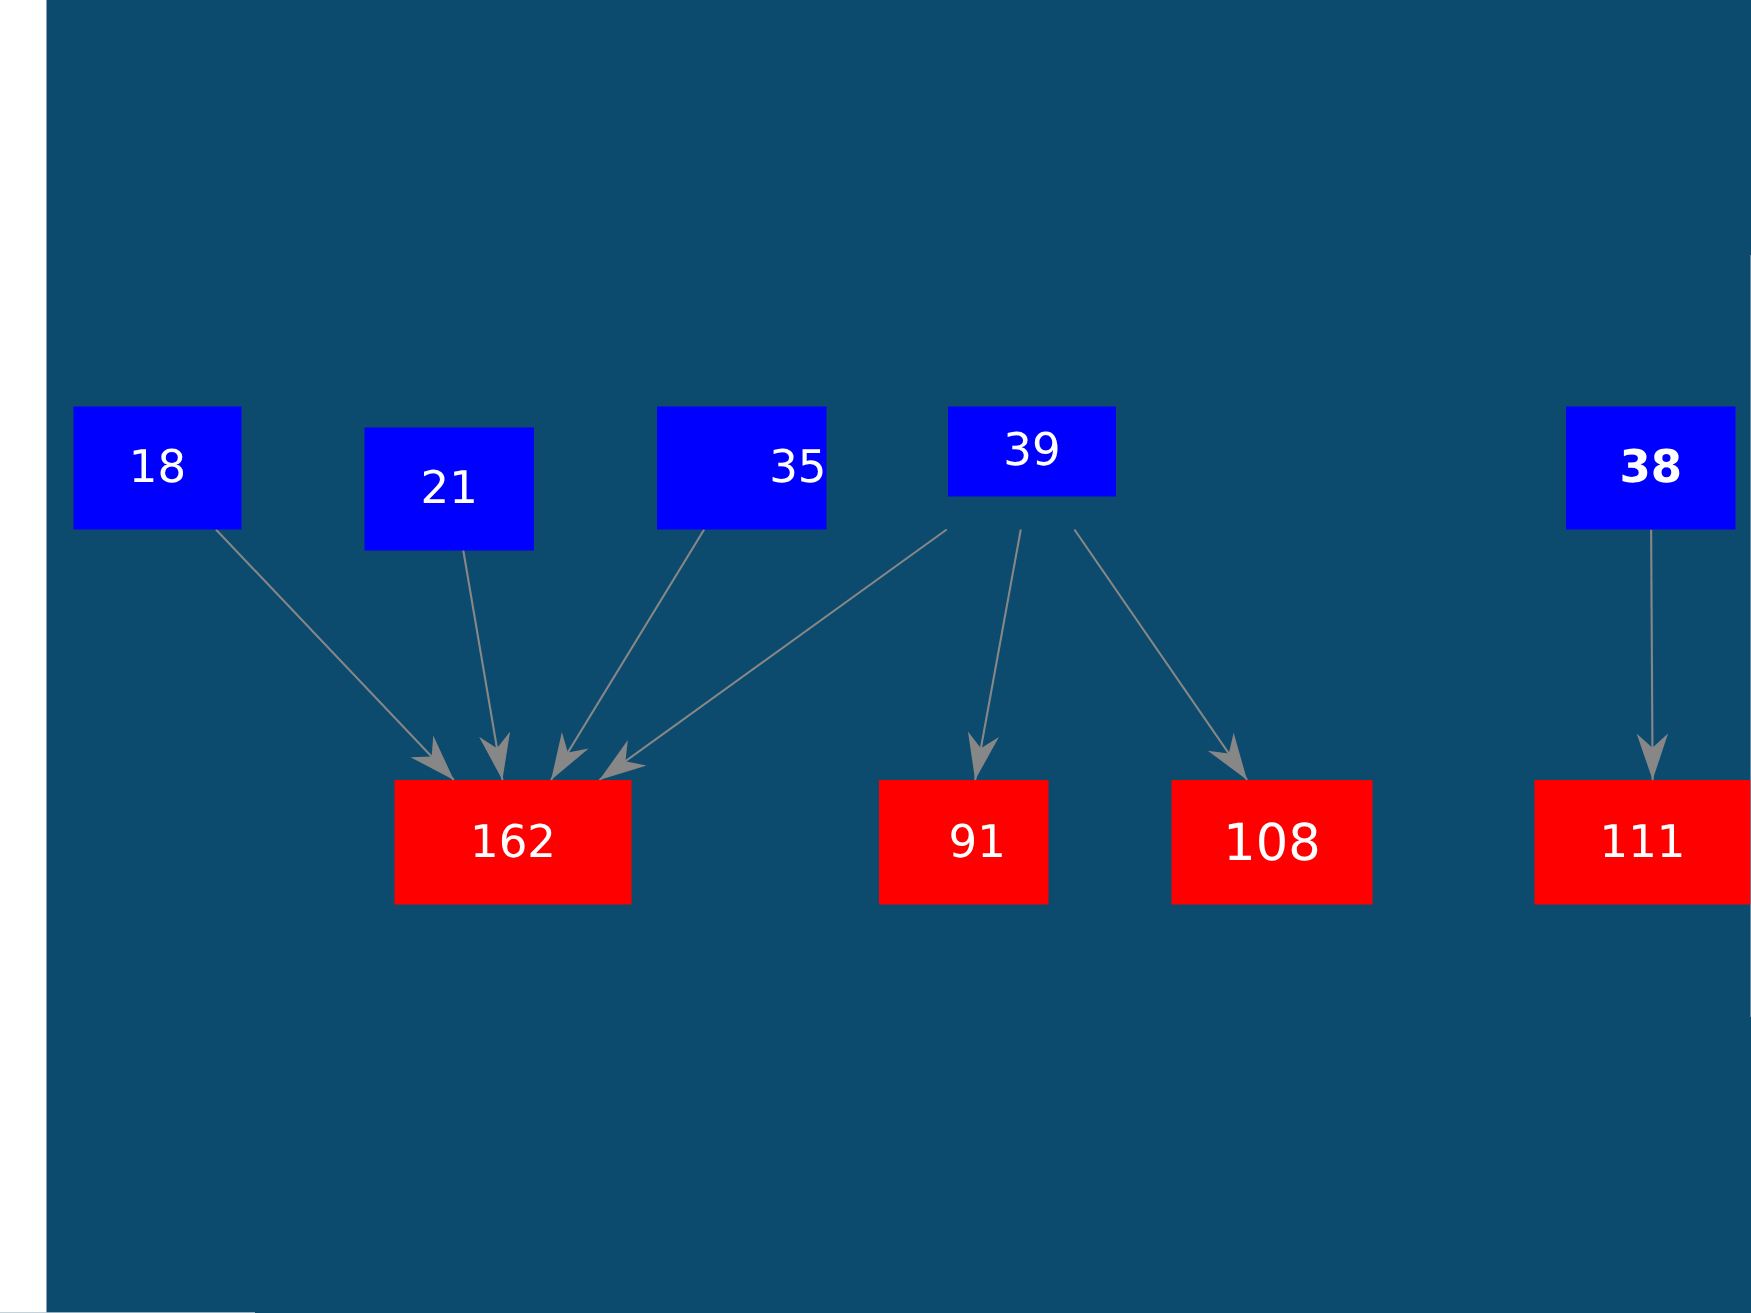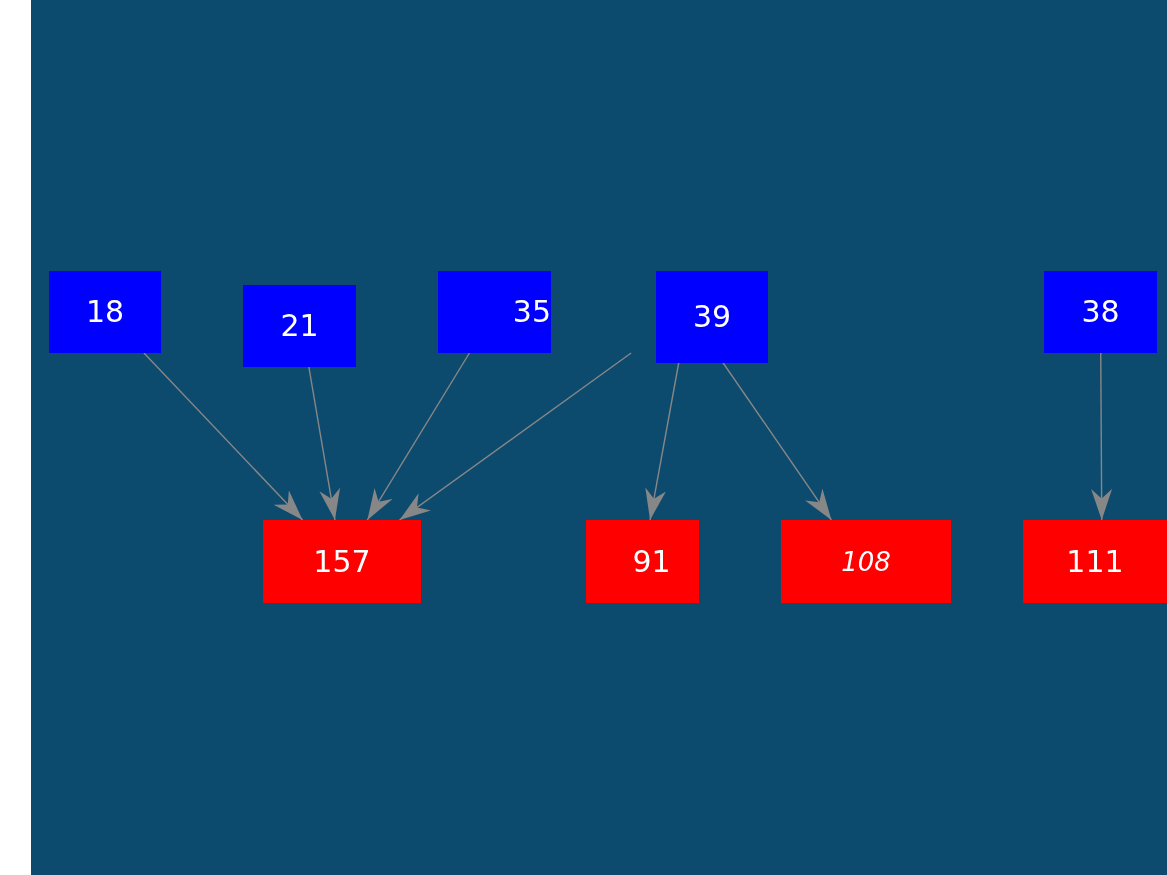--- a/index.html
+++ b/index.html
@@ -58,32 +58,32 @@
   <div id="node-layer">
       <div class="node" style="left: 18px; top: 271px; width: 112px; height: 82px; background: rgb(0, 0, 255); color: rgb(255, 255, 255); font-size: 30px;">
         <span>18</span>
       </div>
       <div class="node" style="left: 212px; top: 285px; width: 113px; height: 82px; background: rgb(0, 0, 255); color: rgb(255, 255, 255); font-size: 30px;">
         <span>21</span>
       </div>
       <div class="node" style="left: 407px; top: 271px; width: 113px; height: 82px; background: rgb(0, 0, 255); color: rgb(255, 255, 255); font-size: 30px; justify-content: flex-end;">
         <span>35</span>
       </div>
-      <div class="node" style="left: 625px; top: 271px; width: 112px; height: 92px; background: rgb(0, 0, 255); color: rgb(255, 255, 255); font-size: 30px;">
+      <div class="node" style="left: 601px; top: 271px; width: 112px; height: 60px; background: rgb(0, 0, 255); color: rgb(255, 255, 255); font-size: 30px;">
         <span>39</span>
       </div>
-      <div class="node" style="left: 1013px; top: 271px; width: 113px; height: 82px; background: rgb(0, 0, 255); color: rgb(255, 255, 255); font-size: 30px;">
+      <div class="node" style="left: 1013px; top: 271px; width: 113px; height: 82px; background: rgb(0, 0, 255); color: rgb(255, 255, 255); font-size: 30px; font-weight: bold;">
         <span>38</span>
       </div>
       <div class="node" style="left: 232px; top: 520px; width: 158px; height: 83px; background: rgb(255, 0, 0); color: rgb(255, 255, 255); font-size: 30px;">
-        <span>157</span>
+        <span>162</span>
       </div>
       <div class="node" style="left: 555px; top: 520px; width: 113px; height: 83px; background: rgb(255, 0, 0); color: rgb(255, 255, 255); font-size: 30px; padding-left: 18px;">
         <span>91</span>
       </div>
-      <div class="node" style="left: 750px; top: 520px; width: 170px; height: 83px; background: rgb(255, 0, 0); color: rgb(255, 255, 255); font-size: 26px; font-style: italic;">
+      <div class="node" style="left: 750px; top: 520px; width: 134px; height: 83px; background: rgb(255, 0, 0); color: rgb(255, 255, 255); font-size: 34px;">
         <span>108</span>
       </div>
       <div class="node" style="left: 992px; top: 520px; width: 144px; height: 83px; background: rgb(255, 0, 0); color: rgb(255, 255, 255); font-size: 30px;">
         <span>111</span>
       </div>
     </div>
 </div>
 
 </body></html>

